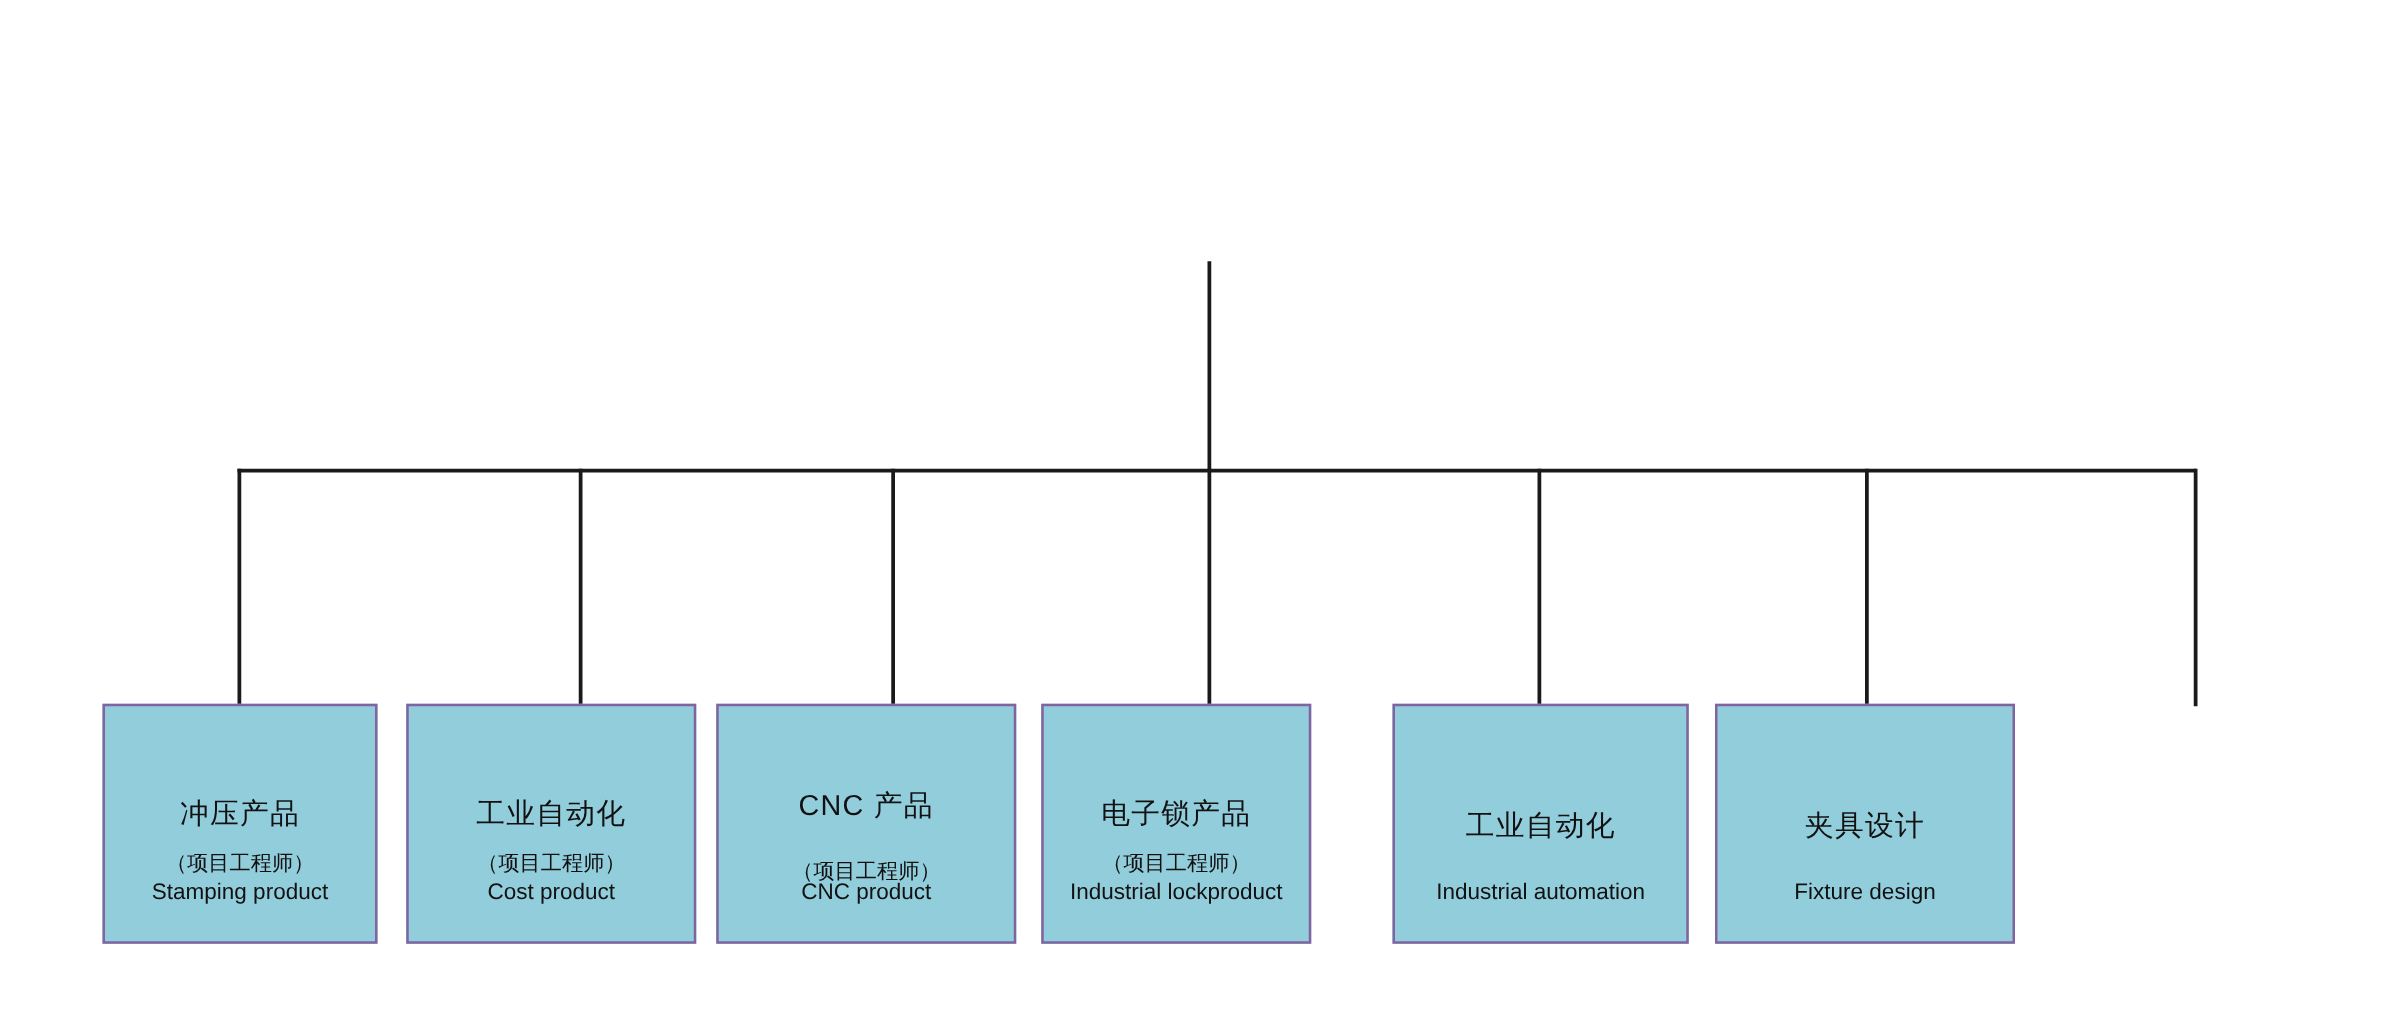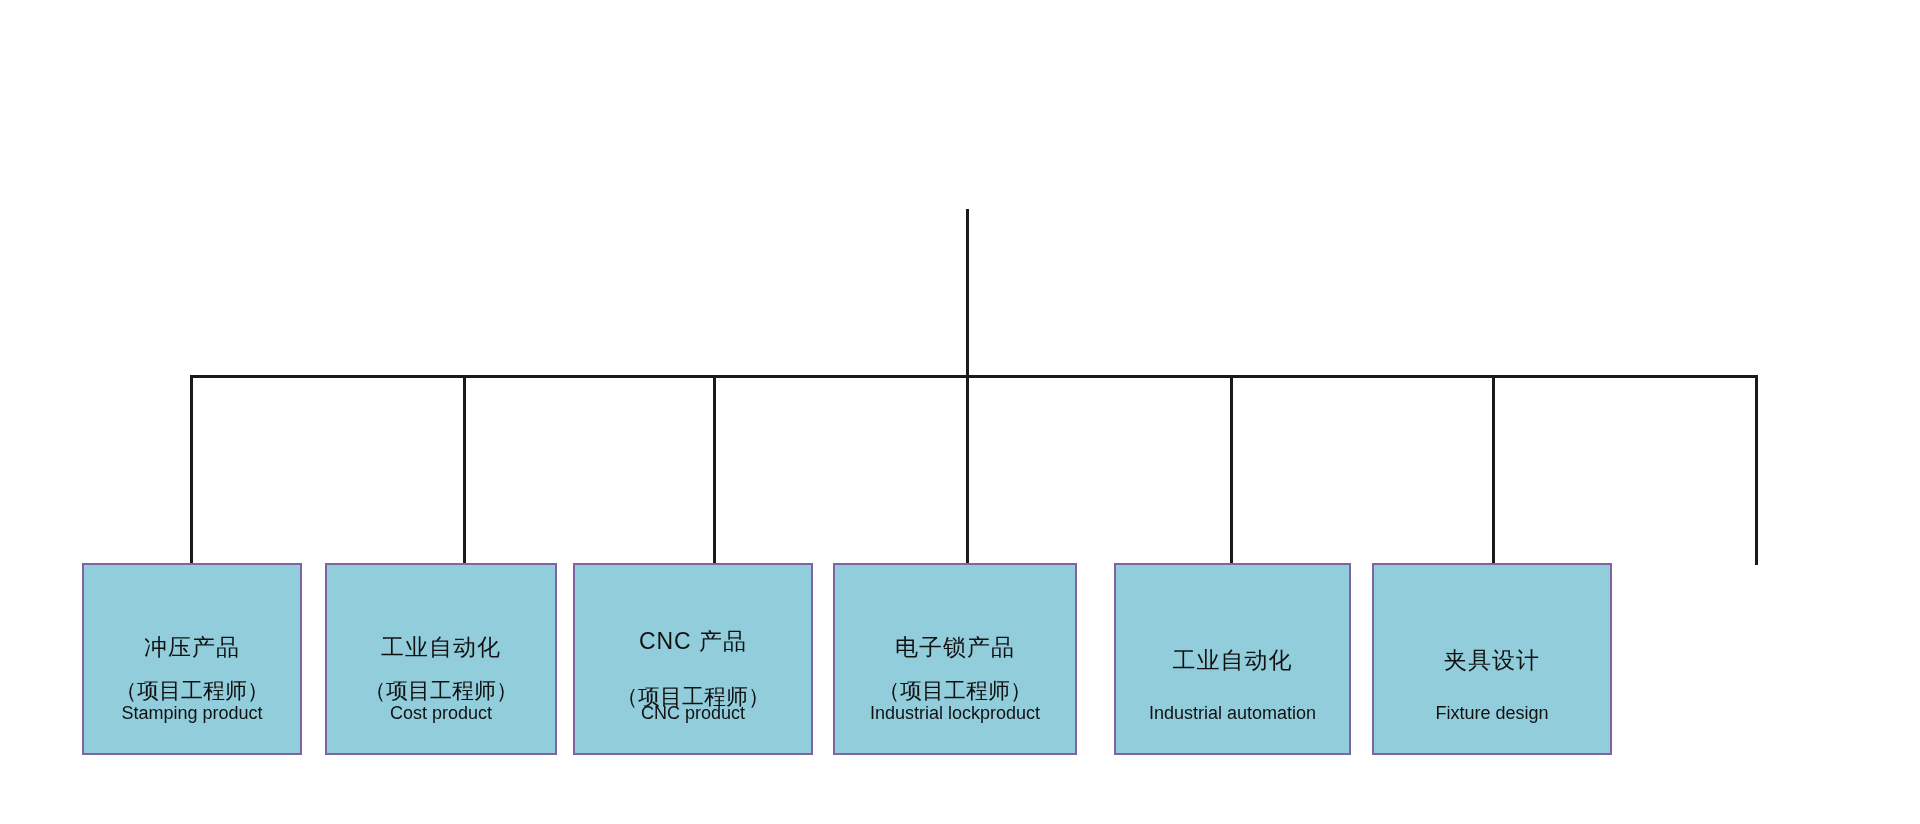--- a/index.html
+++ b/index.html
@@ -66,21 +66,21 @@
   }
   .child .cn-title {
     font-size: 23px;
     line-height: 1.2;
     color: #111111;
     font-weight: 400;
     letter-spacing: 1px;
     white-space: nowrap;
   }
   .child .cn-sub {
-    font-size: 22px;
+    font-size: 17px;
     line-height: 1.2;
     color: #111111;
     margin-top: 17px;
     font-weight: 400;
     white-space: nowrap;
   }
   .child .cn-sub.empty {
     visibility: hidden;
   }
   .child .en-title {
@@ -149,21 +149,21 @@
     <div class="cn-sub">（项目工程师）</div>
     <div class="en-title">Cost product</div>
   </div>
 
   <div class="node child" style="left:573px; width:240px;gap:12px;">
     <div class="cn-title">CNC 产品</div>
     <div class="cn-sub">（项目工程师）</div>
     <div class="en-title">CNC product</div>
   </div>
 
-  <div class="node child" style="left:833px; width:244px;">
+  <div class="node child" style="left:833px; width:216px;">
     <div class="cn-title">电子锁产品</div>
     <div class="cn-sub">（项目工程师）</div>
     <div class="en-title">Industrial lockproduct</div>
   </div>
 
   <div class="node child" style="left:1114px; width:237px;">
     <div class="cn-title">工业自动化</div>
     <div class="cn-sub empty"></div>
     <div class="en-title">Industrial automation</div>
   </div>

